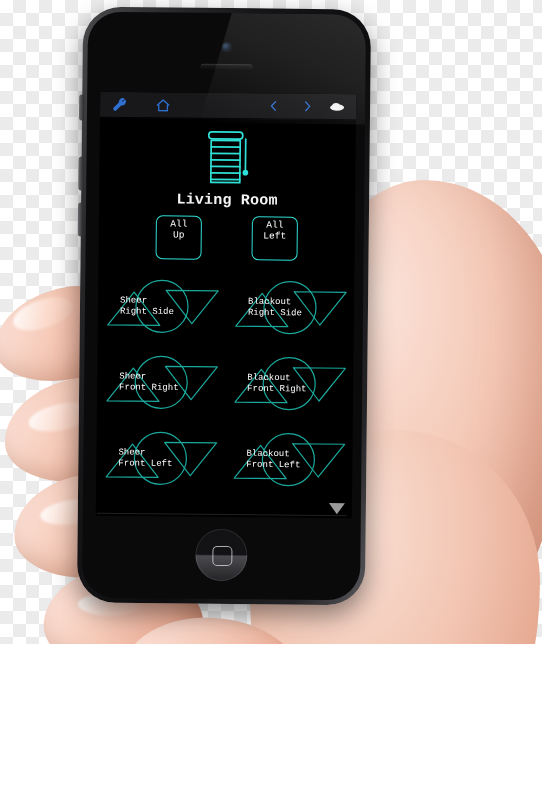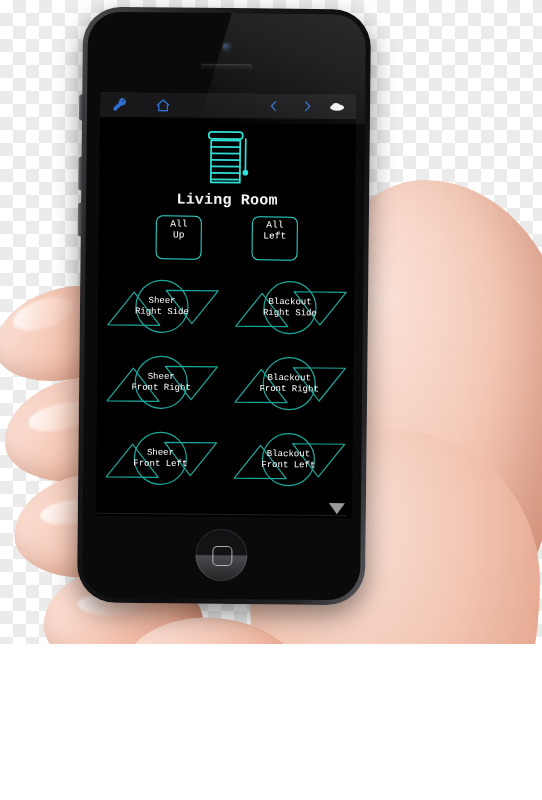--- a/index.html
+++ b/index.html
@@ -201,21 +201,21 @@
   .shade-cell {
     position: relative;
     height: 68px;
   }
   .shade-svg { position: absolute; left: 50%; top: 0; margin-left: -62px; }
   .shade-label {
     position: absolute;
     left: 50%; top: 50%;
     transform: translate(-50%, -50%);
     width: 84px;
-    text-align: center;
+    text-align: left;
     color: #ffffff;
     font-size: 9px;
     line-height: 10.5px;
     pointer-events: none;
   }
   #scroll-down {
     position: absolute;
     right: 7px; bottom: 4px;
     width: 0; height: 0;
     border-left: 8px solid transparent;

